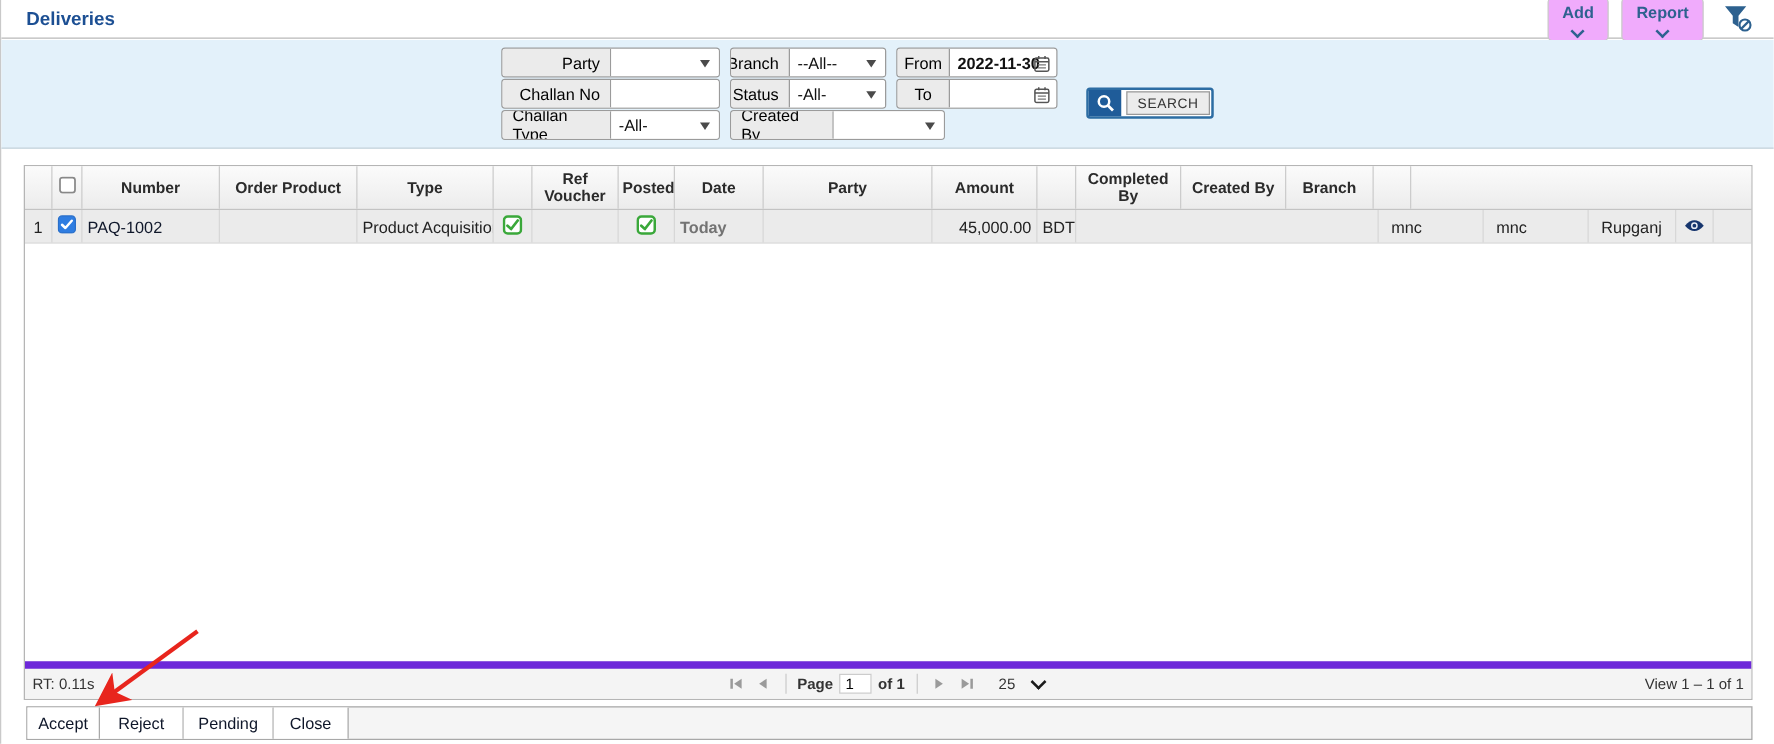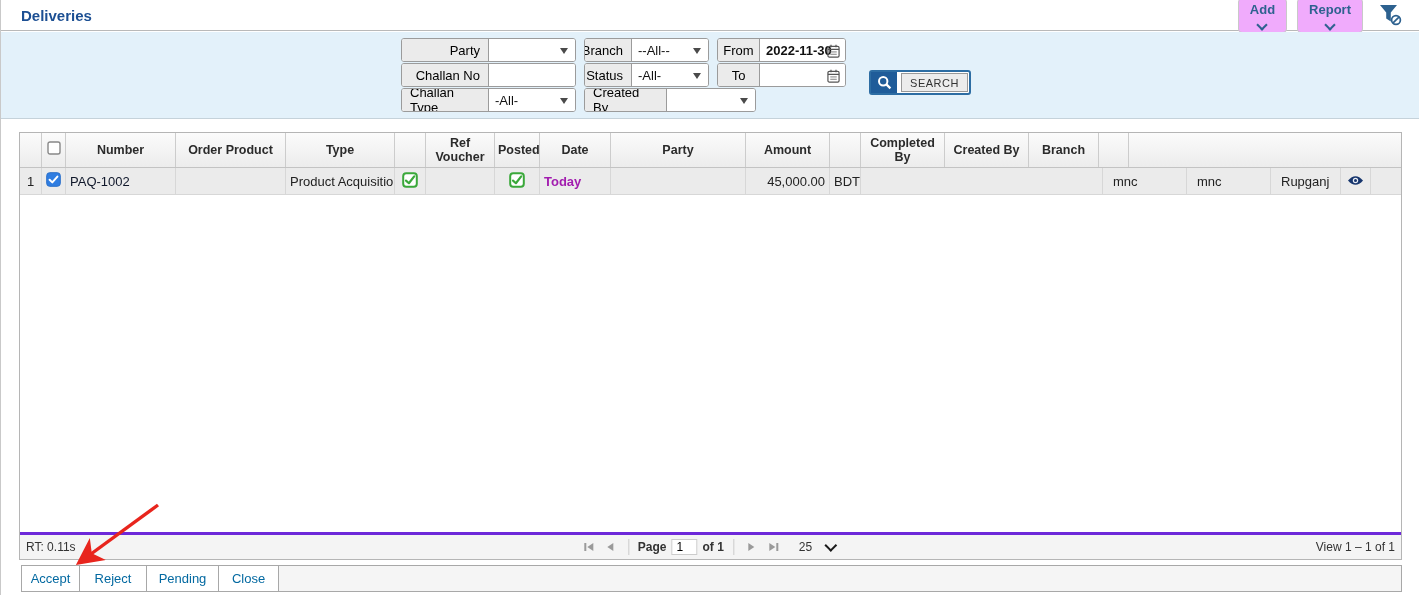--- a/index.html
+++ b/index.html
@@ -52,42 +52,42 @@
     box-sizing:border-box;overflow:hidden;white-space:nowrap;padding:0 4px;flex:none;}
   .gcell:last-child{border-right:none;}
   .gbody{flex:1;background:#fff;}
   .cw0{width:22px}.cw1{width:24px}.cw2{width:110px}.cw3{width:110px}.cw4{width:109px}
   .cw5{width:31px}.cw6{width:69px}.cw7{width:45px}.cw8{width:71px}.cw9{width:135px}
   .cw10{width:84px}.cw11{width:31px}.cw12{width:242px}.cw13{width:84px}.cw14{width:84px}
   .cw15{width:70px}.cw16{width:30px}.cw17{width:30px}
   .ctr{justify-content:center;}
   .rgt{justify-content:flex-end;}
   .linktext{color:#0f172a;cursor:pointer;}
-  .today{color:#a21caf;font-weight:bold;}
-  
-  .pager{height:24px;background:#f4f4f4;border-top:3px solid #6d28d9;flex:none;position:relative;
+  .today{color:#737373;font-weight:bold;}
+  
+  .pager{height:24px;background:#f4f4f4;border-top:6px solid #6d28d9;flex:none;position:relative;
     display:flex;align-items:center;font-size:12px;color:#333;}
   .rt{margin-left:6px;}
   .viewinfo{position:absolute;right:6px;top:0;height:100%;display:flex;align-items:center;}
   .pgcenter{position:absolute;left:50%;transform:translateX(-50%);display:flex;align-items:center;gap:5px;height:100%;}
   .pgbtn{display:flex;align-items:center;justify-content:center;width:17px;height:16px;cursor:pointer;gap:1px;}
   .tri-l{width:0;height:0;border-top:4px solid transparent;border-bottom:4px solid transparent;border-right:6px solid #9a9a9a;}
   .tri-r{width:0;height:0;border-top:4px solid transparent;border-bottom:4px solid transparent;border-left:6px solid #9a9a9a;}
   .pbar{width:2px;height:8px;background:#9a9a9a;}
   .pgsep{width:1px;height:16px;background:#ccc;margin:0 4px;}
   .pglabel{font-weight:bold;color:#333;}
   .pginput{width:26px;height:16px;border:1px solid #ccc;background:#fff;font-size:12px;
     font-family:inherit;text-align:left;padding:0 4px;box-sizing:border-box;}
   .pgsize{display:flex;align-items:center;gap:14px;padding:1px 6px;cursor:pointer;margin-left:6px;}
   .selchev{width:7px;height:7px;border-right:2.2px solid #1a1a1a;border-bottom:2.2px solid #1a1a1a;
     transform:rotate(45deg);margin-top:-4px;}
   
   .actionbar{position:absolute;left:20px;top:565px;width:1381px;height:27px;border:1px solid #a8a8a8;
     background:#f5f5f5;display:flex;box-sizing:border-box;}
-  .abtn{height:100%;background:#fff;border:none;border-right:1px solid #a8a8a8;font-size:13px;color:#0369a1;
+  .abtn{height:100%;background:#fff;border:none;border-right:1px solid #a8a8a8;font-size:13px;color:#0f172a;
     font-family:inherit;cursor:pointer;padding:0;}
   
   .arrow-overlay{position:absolute;left:55px;top:495px;pointer-events:none;}
 </style>
 </head>
 <body>
 
 <div class="topbar">
   <div class="page-title">Deliveries</div>
   <div class="top-actions">

